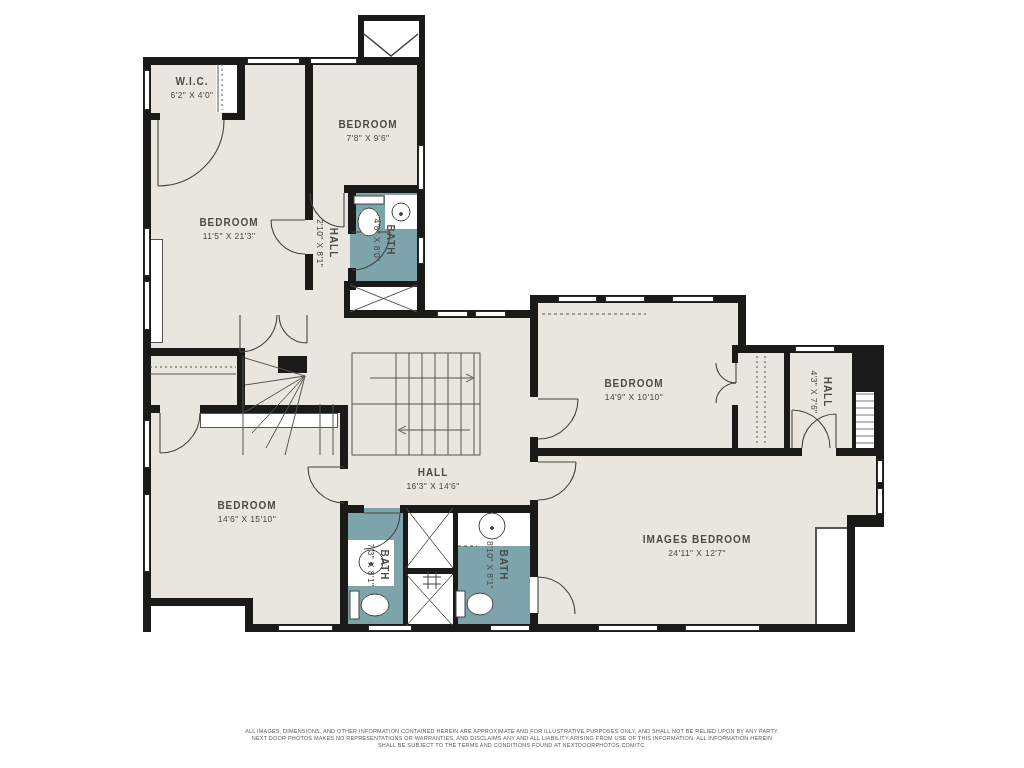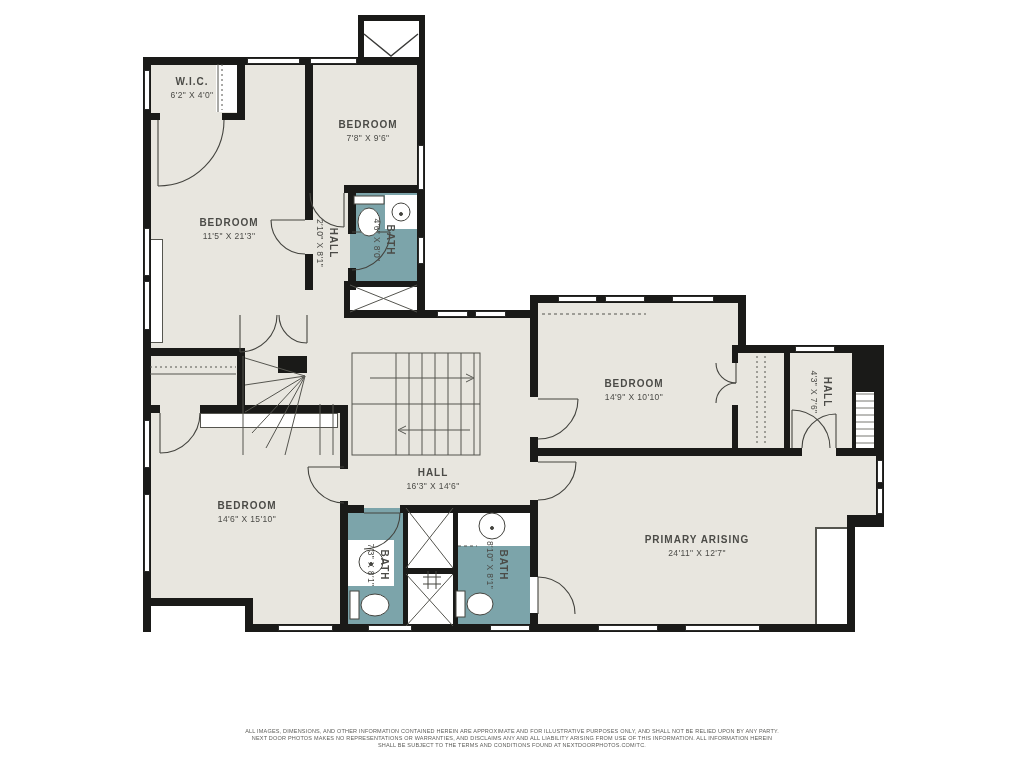--- a/index.html
+++ b/index.html
@@ -302,21 +302,21 @@
   </div>
   <div class="lbl vert" style="left:378px;top:565px">
     <div class="lname">BATH</div>
     <div class="ldims">7'3" X 8'1"</div>
   </div>
   <div class="lbl vert" style="left:497px;top:565px">
     <div class="lname">BATH</div>
     <div class="ldims">8'10" X 8'1"</div>
   </div>
   <div class="lbl" style="left:697px;top:546px">
-    <div class="lname">PRIMARY ARISING</div>
+    <div class="lname">IMAGES BEDROOM</div>
     <div class="ldims">24'11" X 12'7"</div>
   </div>
 
   <div id="footer">
     <div>ALL IMAGES, DIMENSIONS, AND OTHER INFORMATION CONTAINED HEREIN ARE APPROXIMATE AND FOR ILLUSTRATIVE PURPOSES ONLY, AND SHALL NOT BE RELIED UPON BY ANY PARTY.</div>
     <div>NEXT DOOR PHOTOS MAKES NO REPRESENTATIONS OR WARRANTIES, AND DISCLAIMS ANY AND ALL LIABILITY ARISING FROM USE OF THIS INFORMATION. ALL INFORMATION HEREIN</div>
     <div>SHALL BE SUBJECT TO THE TERMS AND CONDITIONS FOUND AT NEXTDOORPHOTOS.COM/TC.</div>
   </div>
 
 </div>

